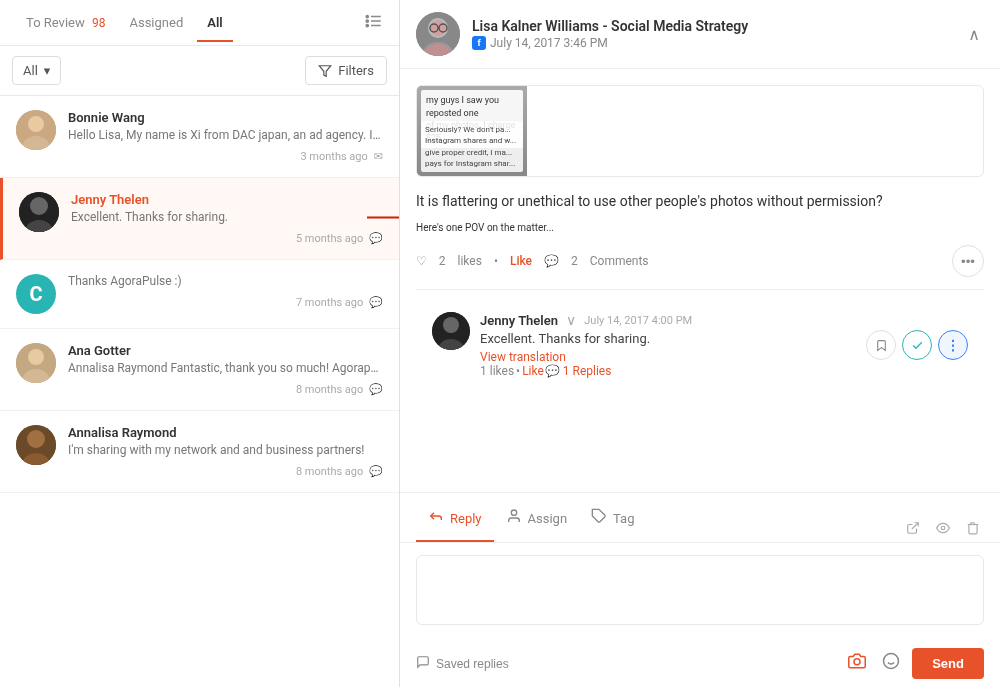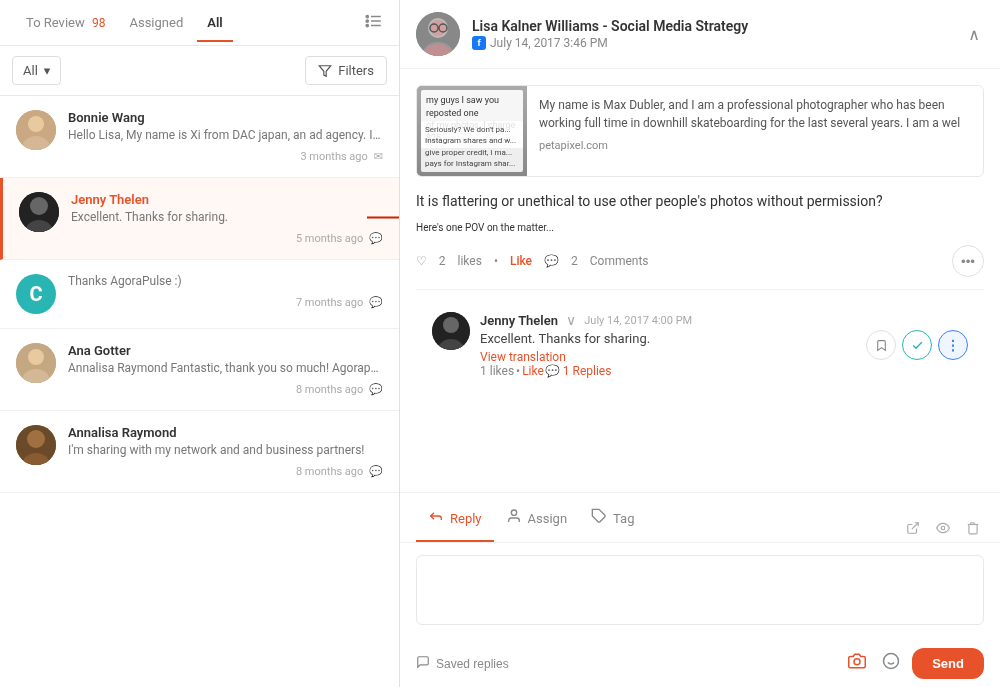--- a/index.html
+++ b/index.html
@@ -87,21 +87,21 @@
     .reply-tab-icon { font-size: 16px; }
     .reply-tools { margin-left: auto; display: flex; gap: 8px; }
     .reply-tool-btn { background: none; border: none; cursor: pointer; color: #aaa; font-size: 14px; padding: 4px; }
 
     .reply-input-area { padding: 12px 16px; }
     .reply-textarea { width: 100%; border: 1px solid #e8e8e8; border-radius: 6px; padding: 10px 12px; font-size: 13px; resize: none; height: 70px; outline: none; color: #333; font-family: inherit; }
     .reply-footer { display: flex; align-items: center; padding: 8px 16px; gap: 10px; }
     .saved-replies-btn { display: flex; align-items: center; gap: 6px; font-size: 12px; color: #888; cursor: pointer; border: none; background: none; }
     .reply-footer-right { margin-left: auto; display: flex; gap: 8px; align-items: center; }
     .icon-btn { background: none; border: none; cursor: pointer; color: #888; font-size: 18px; padding: 4px; }
-    .send-btn { background: #e8522a; color: #fff; border: none; border-radius: 12px; padding: 8px 20px; font-size: 13px; font-weight: 600; cursor: pointer; }
+    .send-btn { background: #e8522a; color: #fff; border: none; border-radius: 4px; padding: 8px 20px; font-size: 13px; font-weight: 600; cursor: pointer; }
 
     
     ::-webkit-scrollbar { width: 4px; }
     ::-webkit-scrollbar-track { background: transparent; }
     ::-webkit-scrollbar-thumb { background: #ddd; border-radius: 2px; }
   </style>
 </head>
 <body>
 
 <div class="left-panel">
@@ -274,24 +274,20 @@
             <div>my guys I saw you reposted one</div>
             <div>of my photos. I charge $25</div>
           </div>
           <div style="position:absolute;bottom:4px;left:4px;right:4px;background:rgba(255,255,255,0.85);padding:3px 4px;font-size:8px;color:#444;line-height:1.4;border-radius:2px;">
             <div>Seriously? We don't pa...</div>
             <div>Instagram shares and w...</div>
             <div>give proper credit, I ma...</div>
             <div>pays for Instagram shar...</div>
           </div>
         </div>
-        <div class="post-card-text">
-          <span>My name is Max Dubler, and I am a professional photographer who has been working full time in downhill skateboarding for the last several years. I am a wel</span>
-          <div class="post-card-url">petapixel.com</div>
-        </div>
       </div>
     </div>
 
     <p class="post-question">It is flattering or unethical to use other people's photos without permission?</p>
     <p class="post-pov">Here's one POV on the matter...</p>
 
     <div class="post-actions">
       <span>♡</span>
       <span>2</span>
       <span>likes</span>

